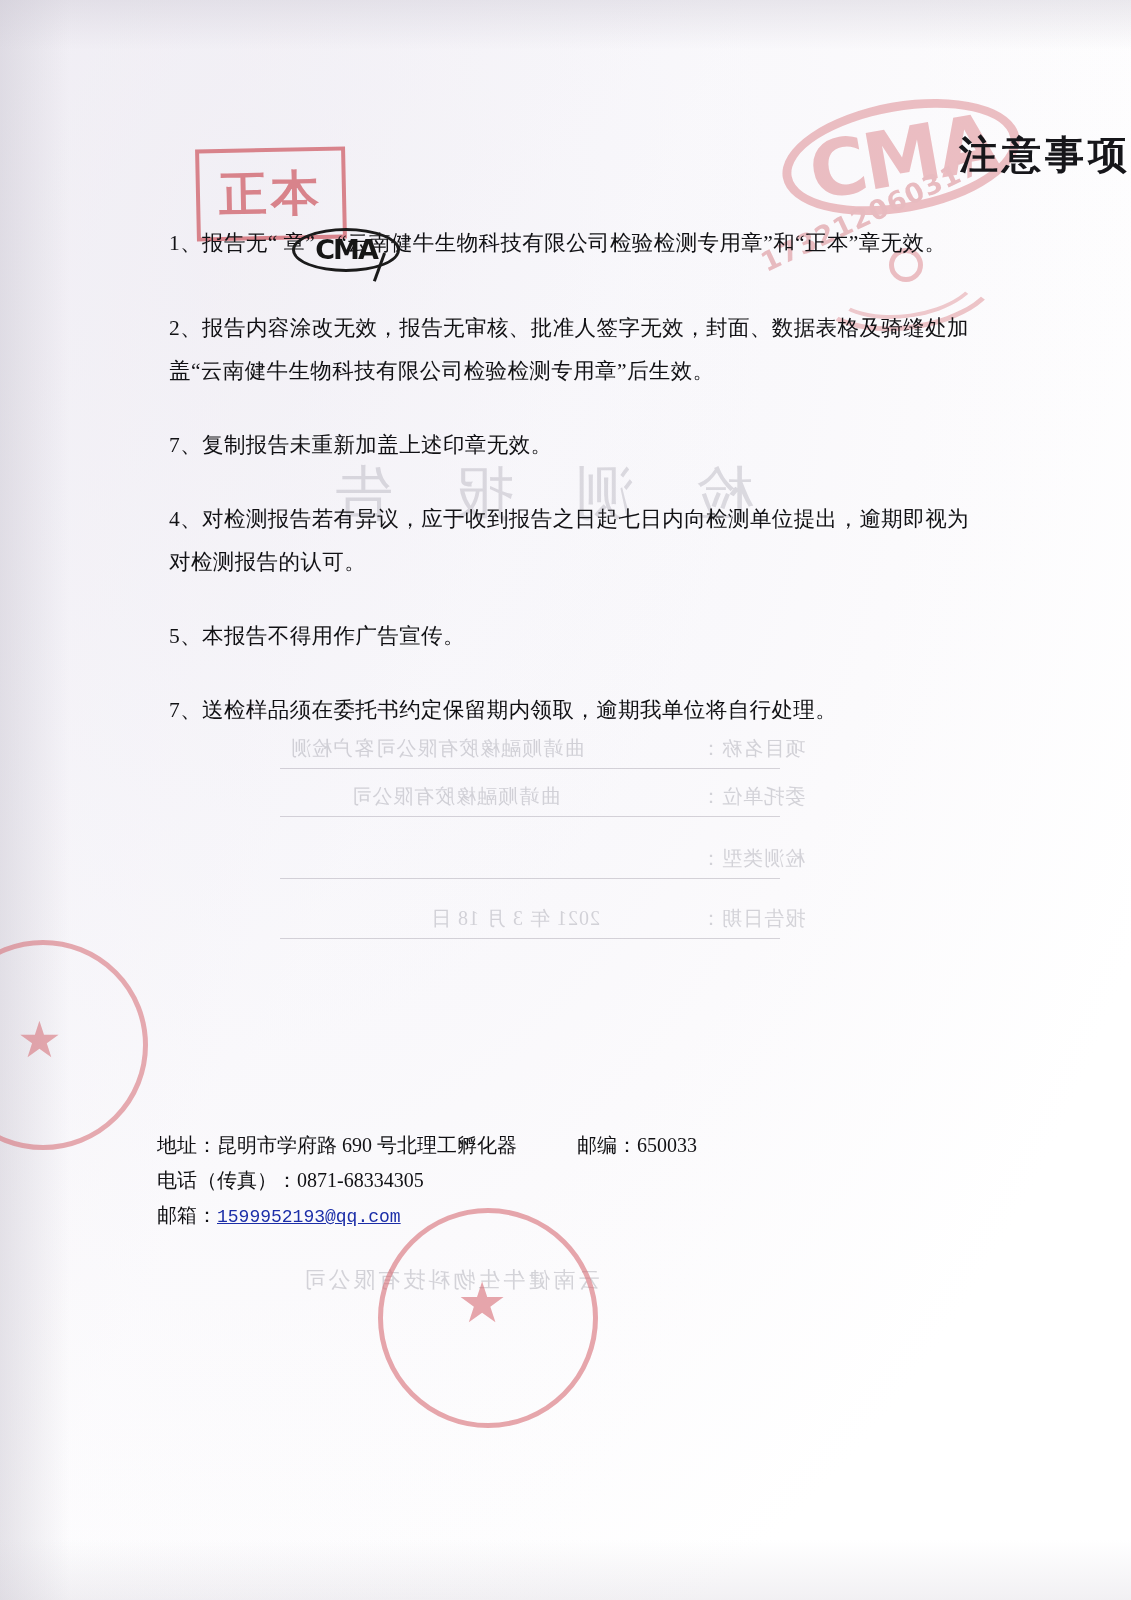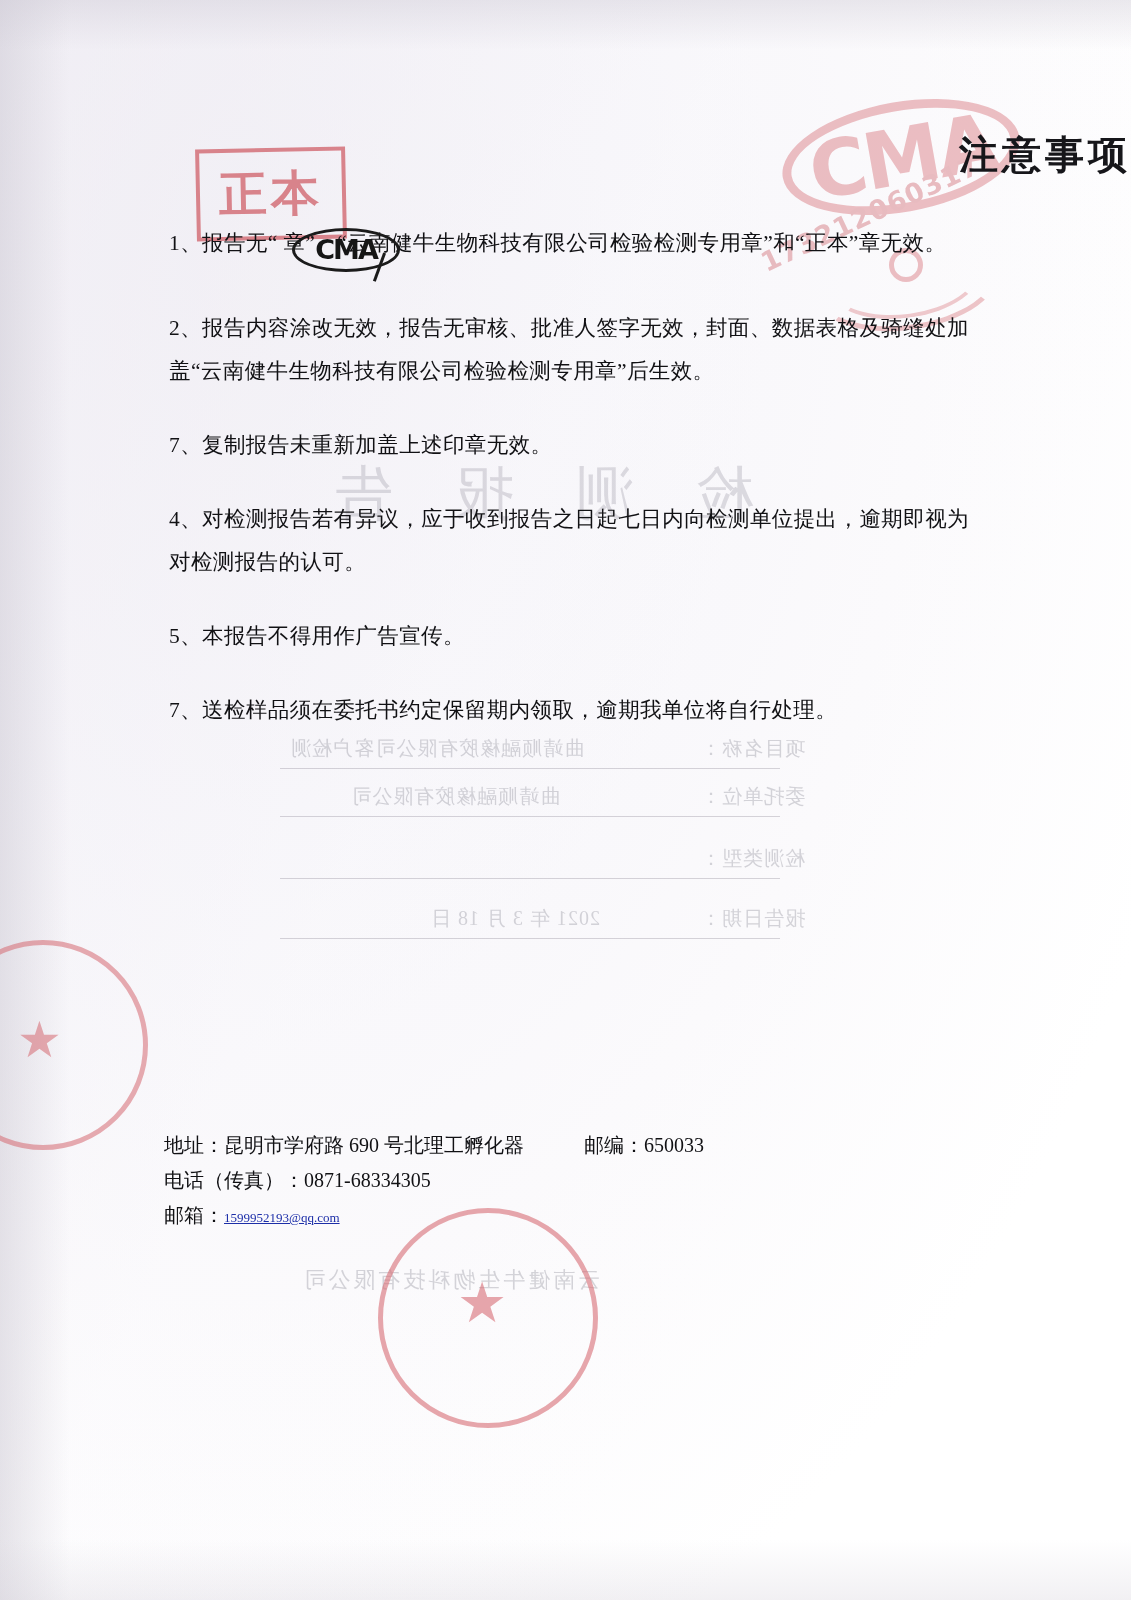--- a/index.html
+++ b/index.html
@@ -118,39 +118,39 @@
     top: 24px;
     width: 2.5px;
     height: 30px;
     background: #1b1b1b;
     transform: rotate(20deg);
   }
 
   
   .footer-block {
     position: absolute;
-    left: 164px;
+    left: 157px;
     top: 1128px;
     width: 760px;
     font-size: 20px;
     line-height: 35px;
     color: #111114;
   }
   .footer-row {
     white-space: pre;
   }
   .footer-gap {
     display: inline-block;
     width: 60px;
   }
   .email-link {
     color: #1c2ea8;
     text-decoration: underline;
-    font-family: Liberation Serif, serif;
-    font-size: 13px;
+    font-family: Liberation Mono, monospace;
+    font-size: 18px;
   }
 
   
   .stamp {
     position: absolute;
     pointer-events: none;
   }
 
   
   .seal-square {

